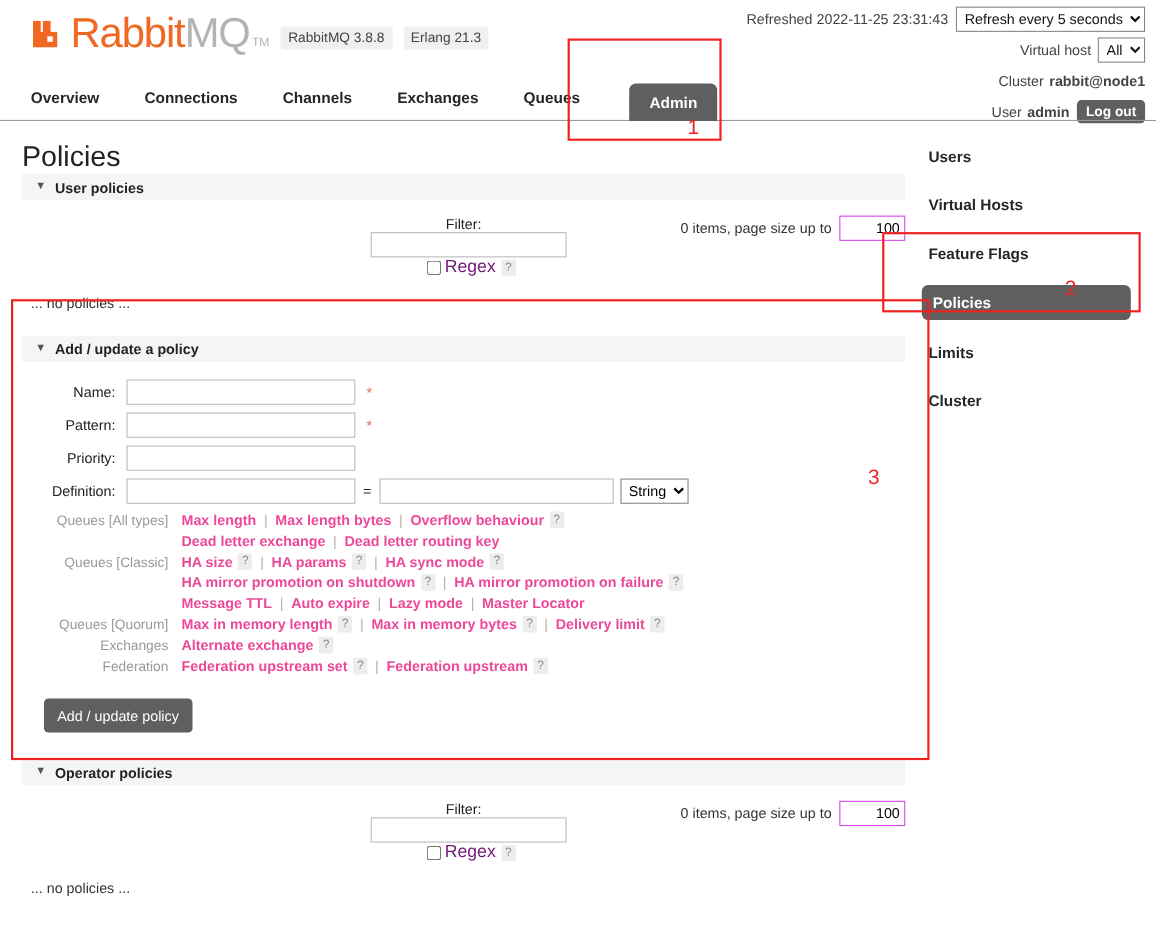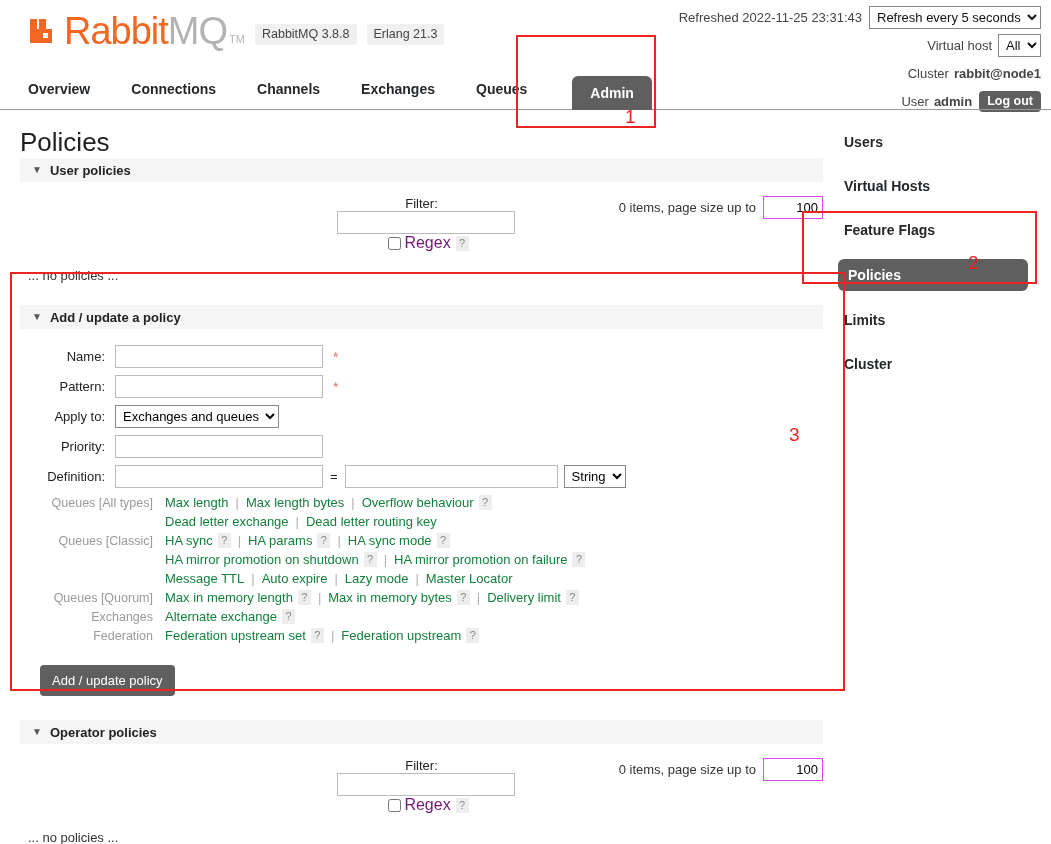--- a/index.html
+++ b/index.html
@@ -279,23 +279,23 @@
   .sc-cat {
     width: 133px;
     text-align: right;
     padding-right: 12px;
     color: #9a9a9a;
     font-size: 12.5px;
     flex: none;
   }
   .sc-links { display: flex; align-items: center; flex-wrap: wrap; }
   .sc-link {
-    font-weight: normal;
-    font-size: 13px;
-    color: #15803d;
+    font-weight: bold;
+    font-size: 13px;
+    color: #ec4899;
     cursor: pointer;
     white-space: nowrap;
     text-align: right;
   }
   .sc-sep { color: #b0b0b0; margin: 0 7px; }
 
   .submit-btn {
     margin-top: 18px;
     margin-left: 20px;
     background: #5f5f5f;
@@ -435,26 +435,20 @@
       <span class="form-label">Name:</span>
       <input class="txt" type="text" value="" style="">
       <span class="req-star">*</span>
     </div>
     <div class="form-row">
       <span class="form-label">Pattern:</span>
       <input class="txt" type="text" value="" style="">
       <span class="req-star">*</span>
     </div>
     <div class="form-row">
-      <span class="form-label">Apply to:</span>
-      <select class="form-sel">
-        <option>Exchanges and queues</option>
-      </select>
-    </div>
-    <div class="form-row">
       <span class="form-label">Priority:</span>
       <input class="txt" type="text" value="" style="">
     </div>
     <div class="form-row">
       <span class="form-label">Definition:</span>
       <input class="txt" type="text" value="" style="">
       <span class="eq-sign">=</span>
       <input class="txt-val" type="text" value="" style="">
       <select class="form-sel" style="margin-left:6px">
         <option>String</option>
@@ -477,21 +471,21 @@
           <div class="sc-cat"></div>
           <div class="sc-links">
             <span class="sc-link">Dead letter exchange</span>
             <span class="sc-sep">|</span>
             <span class="sc-link">Dead letter routing key</span>
           </div>
         </div>
         <div class="sc-row">
           <div class="sc-cat">Queues [Classic]</div>
           <div class="sc-links">
-            <span class="sc-link">HA sync</span>
+            <span class="sc-link">HA size</span>
             <span class="qmark">?</span>
             <span class="sc-sep">|</span>
             <span class="sc-link">HA params</span>
             <span class="qmark">?</span>
             <span class="sc-sep">|</span>
             <span class="sc-link">HA sync mode</span>
             <span class="qmark">?</span>
           </div>
         </div>
         <div class="sc-row">

